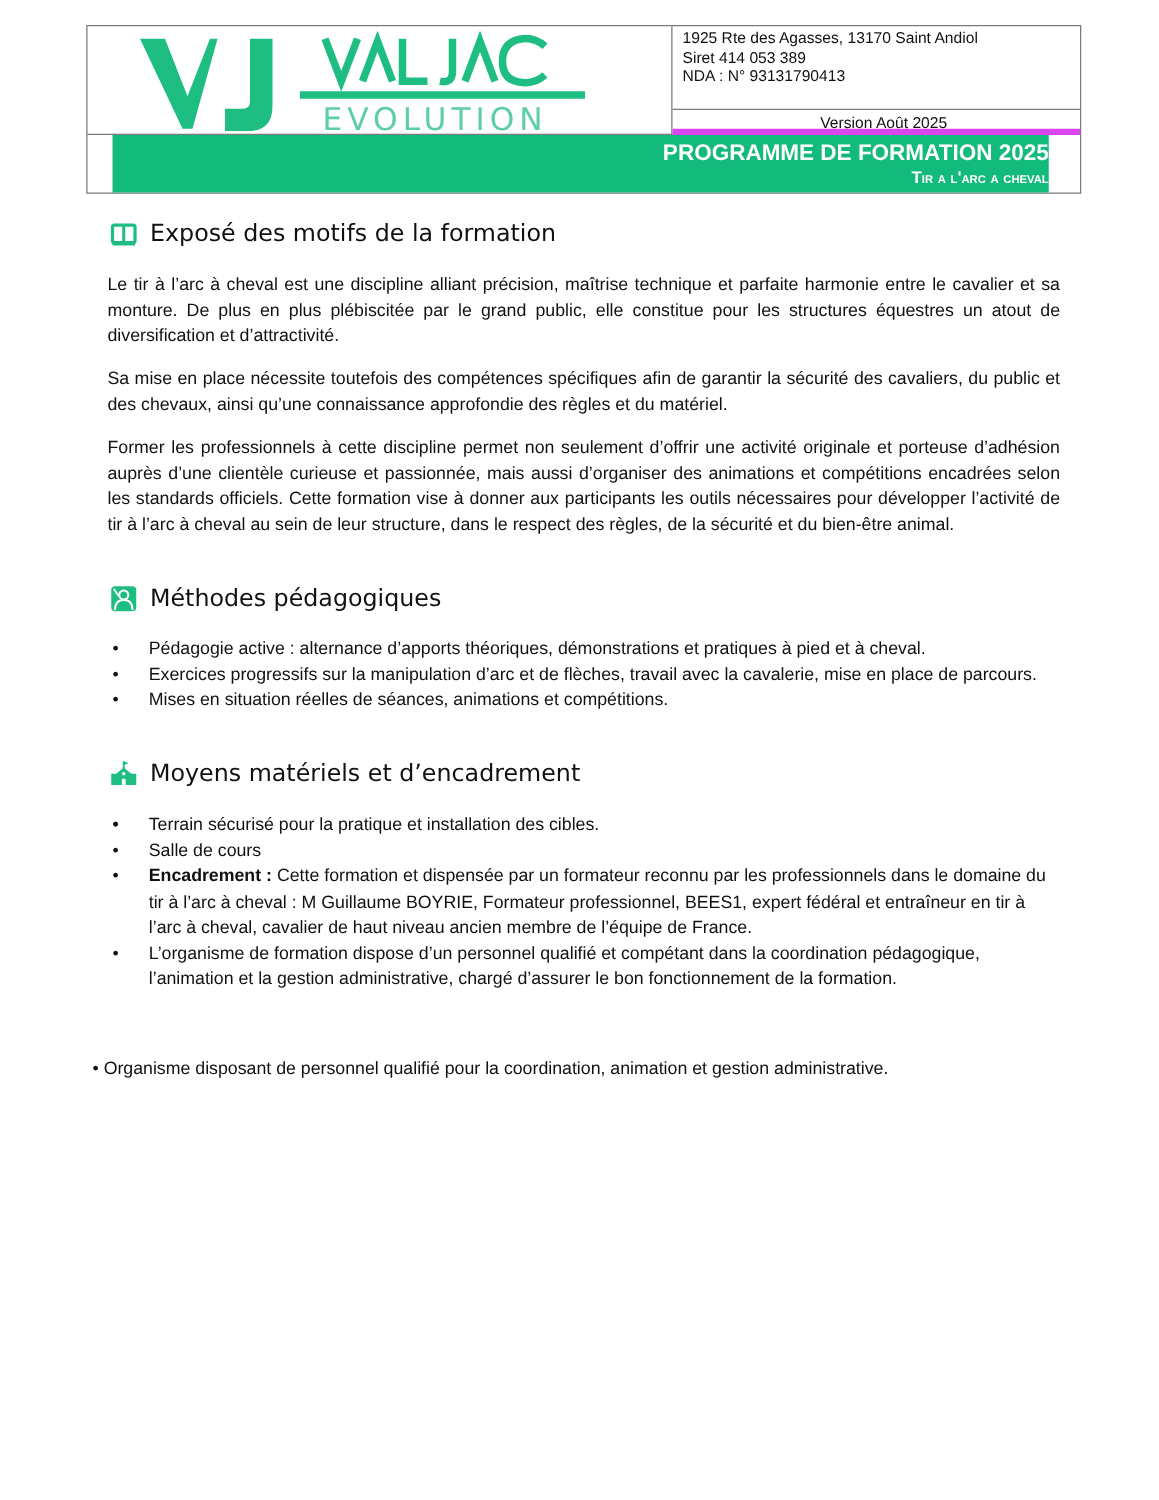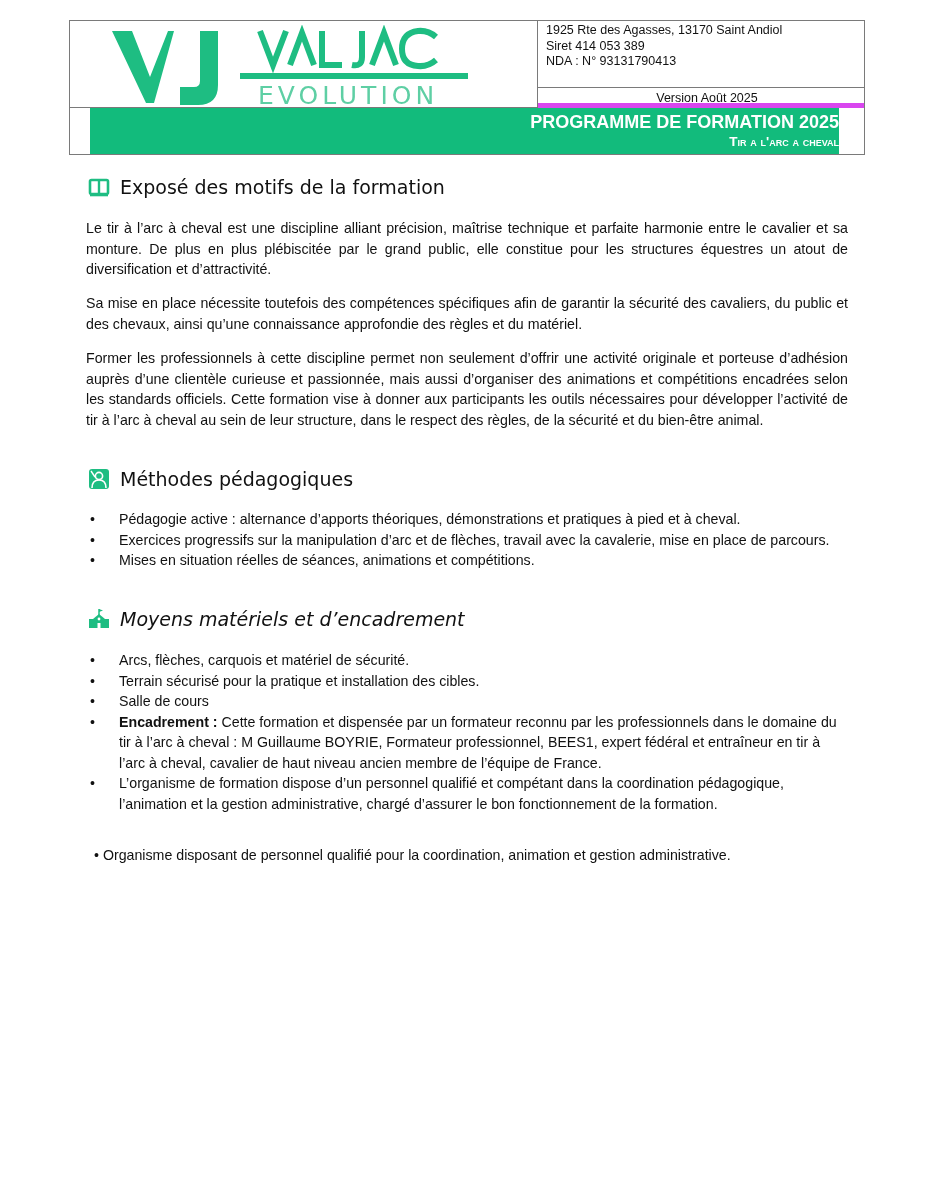--- a/index.html
+++ b/index.html
@@ -40,21 +40,21 @@
   .section-title .ico { width: 22px; height: 22px; margin-right: 10px; display: inline-block; }
 
   .para {
     position: absolute; left: 86px; width: 762px;
     font-size: 14.2px; line-height: 20.5px; text-align: justify;
   }
   .list { position: absolute; left: 86px; width: 762px; list-style: none; }
   .list li { position: relative; padding-left: 33px; font-size: 14.2px; line-height: 20.5px; }
   .list li .bullet { position: absolute; left: 4px; top: 0; }
   .bold { font-weight: bold; }
-  .footer-note { position: absolute; left: 94px; top: 845px; font-size: 14.2px; line-height: 20px; }
+  .footer-note { position: absolute; left: 74px; top: 845px; font-size: 14.2px; line-height: 20px; }
 </style>
 </head>
 <body>
 
 <div class="header">
   <div class="logo-cell">
     <svg class="logo-svg" width="400" height="80" viewBox="0 0 400 80">
 
       <polygon points="2,6 22,6 40,52 58,6 64,6 44,78 36,78" fill="#1ebd82"></polygon>
 
@@ -112,36 +112,36 @@
   </span>
   <span>Méthodes pédagogiques</span>
 </div>
 
 <ul class="list" style="top:509px;">
   <li><span class="bullet">•</span><span>Pédagogie active : alternance d’apports théoriques, démonstrations et pratiques à pied et à cheval.</span></li>
   <li><span class="bullet">•</span><span>Exercices progressifs sur la manipulation d’arc et de flèches, travail avec la cavalerie, mise en place de parcours.</span></li>
   <li><span class="bullet">•</span><span>Mises en situation réelles de séances, animations et compétitions.</span></li>
 </ul>
 
-<div class="section-title" style="top:608px;font-style:italic;">
+<div class="section-title" style="top:608px;">
   <span class="ico">
     <svg width="22" height="22" viewBox="0 0 22 22">
       <line x1="11" y1="1" x2="11" y2="7" stroke="#1ebd82" stroke-width="1.5"></line>
       <polygon points="11,1 15,2.5 11,4" fill="#1ebd82"></polygon>
       <polygon points="5,11 11,6 17,11 17,20 5,20" fill="#1ebd82"></polygon>
       <rect x="1" y="11" width="5" height="9" fill="#1ebd82"></rect>
       <rect x="16" y="11" width="5" height="9" fill="#1ebd82"></rect>
       <rect x="9.5" y="15" width="3" height="5" fill="#fff"></rect>
       <circle cx="11" cy="11" r="1.4" fill="#fff"></circle>
     </svg>
   </span>
   <span>Moyens matériels et d’encadrement</span>
 </div>
 
 <ul class="list" style="top:650px;">
-  <li><span class="bullet">•</span><span>Arcs, flèches, carquois et matériel de sécurité.</span></li>
+  <li><span class="bullet">•</span></li>
   <li><span class="bullet">•</span><span>Terrain sécurisé pour la pratique et installation des cibles.</span></li>
   <li><span class="bullet">•</span><span>Salle de cours</span></li>
   <li><span class="bullet">•</span><span class="bold">Encadrement :</span> <span>Cette formation et dispensée par un formateur reconnu par les professionnels dans le domaine du tir à l’arc à cheval : M Guillaume BOYRIE, Formateur professionnel, BEES1, expert fédéral et entraîneur en tir à l’arc à cheval, cavalier de haut niveau ancien membre de l’équipe de France.</span></li>
   <li><span class="bullet">•</span><span>L’organisme de formation dispose d’un personnel qualifié et compétant dans la coordination pédagogique, l’animation et la gestion administrative, chargé d’assurer le bon fonctionnement de la formation.</span></li>
 </ul>
 
 <p class="footer-note">• Organisme disposant de personnel qualifié pour la coordination, animation et gestion administrative.</p>
 
 </body></html>

